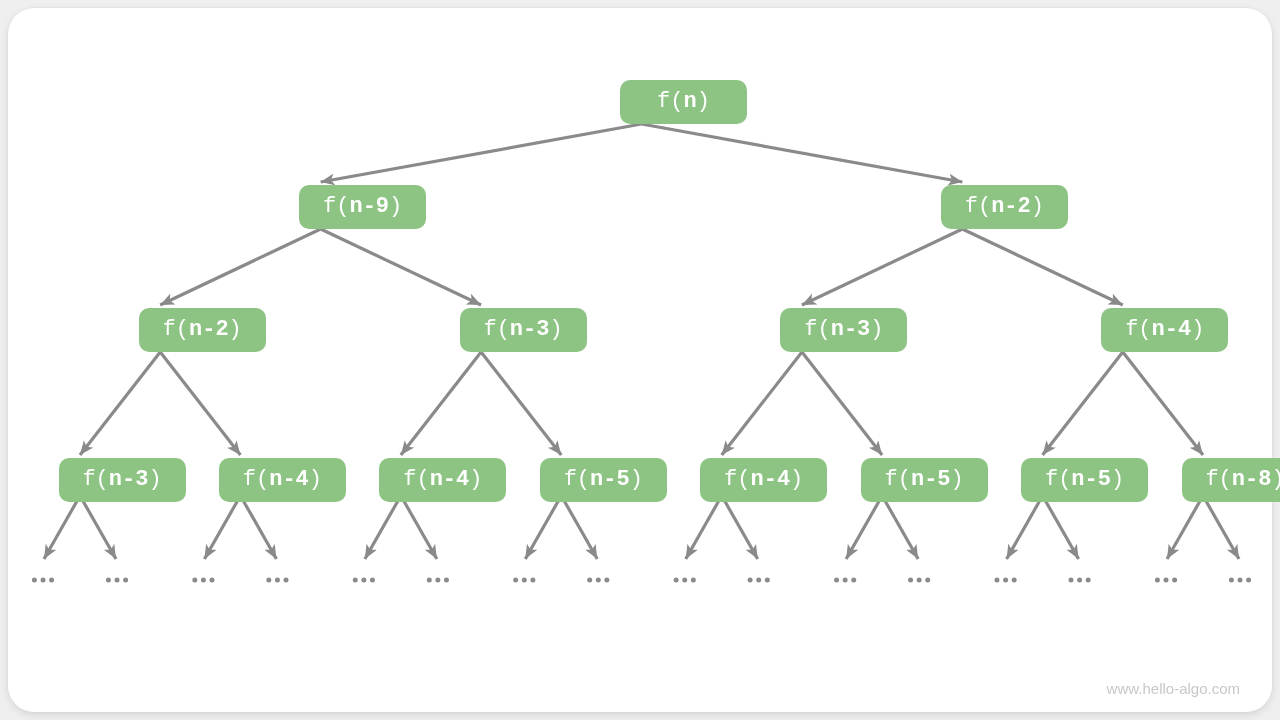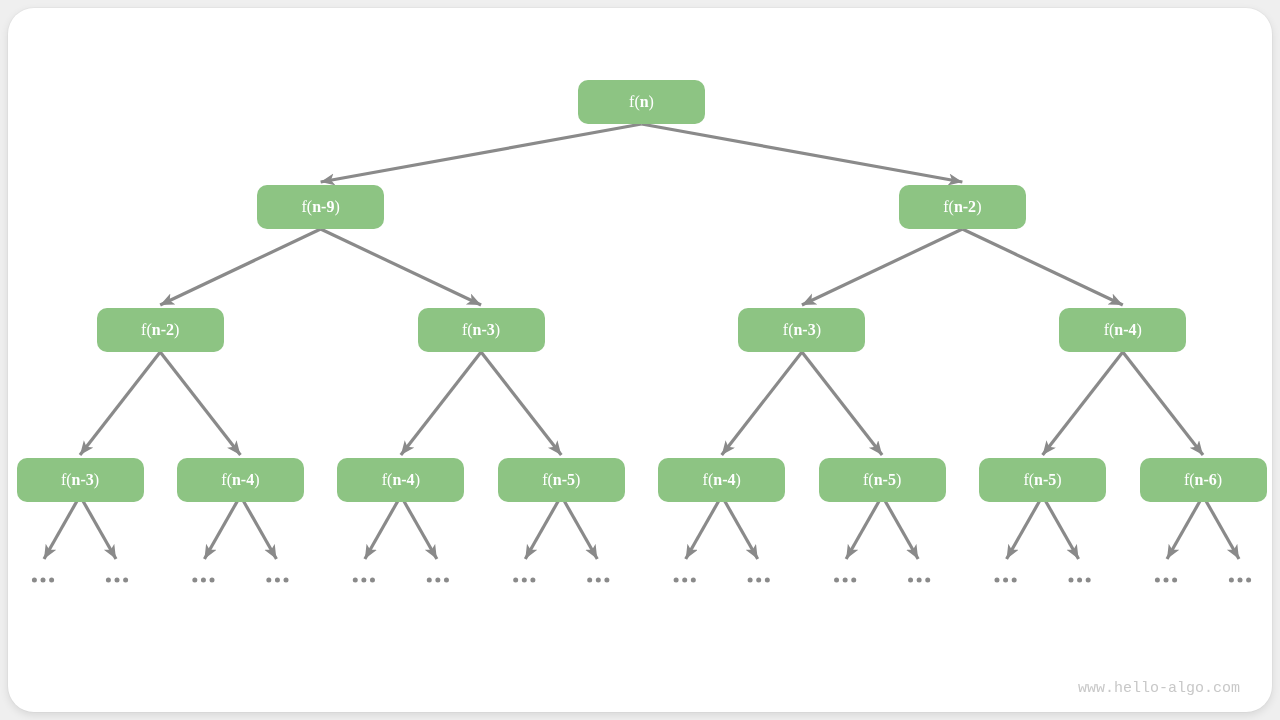--- a/index.html
+++ b/index.html
@@ -25,29 +25,30 @@
   }
   svg.edges{position:absolute;left:0;top:0;width:1280px;height:720px;}
   .nodes{position:absolute;left:0;top:0;width:1280px;height:720px;pointer-events:none;}
   .node{
     position:absolute;
     width:127px;height:44px;
     background:var(--node-fill);
     border-radius:10px;
     display:flex;align-items:center;justify-content:center;
     color:var(--node-text);
-    font-size:16px;line-height:1;
-    font-family:Liberation Serif, serif;
+    font-size:22px;line-height:1;
+    font-family:Liberation Mono, monospace;
+    margin-left:42px;
   }
   .node b{font-weight:bold;}
   .watermark{
     position:absolute;right:40px;bottom:23px;
     font-size:15px;color:var(--watermark);
     letter-spacing:0px;
-    font-family:Liberation Mono, monospace;
+    font-family:Liberation Sans, sans-serif;
   }
 </style>
 </head>
 <body>
 
 <div class="stage">
   <div class="card"></div>
 
   <svg class="edges" viewBox="0 0 1280 720">
     <defs>
@@ -208,18 +209,18 @@
       <div class="node" style="left: 658.214px; top: 458px;">
         <span>f(<b>n-4</b>)</span>
       </div>
       <div class="node" style="left: 818.643px; top: 458px;">
         <span>f(<b>n-5</b>)</span>
       </div>
       <div class="node" style="left: 979.071px; top: 458px;">
         <span>f(<b>n-5</b>)</span>
       </div>
       <div class="node" style="left: 1139.5px; top: 458px;">
-        <span>f(<b>n-6</b>)</span>
+        <span>f(<b>n-8</b>)</span>
       </div>
     </div>
 
   <div class="watermark">www.hello-algo.com</div>
 </div>
 
 </body></html>

